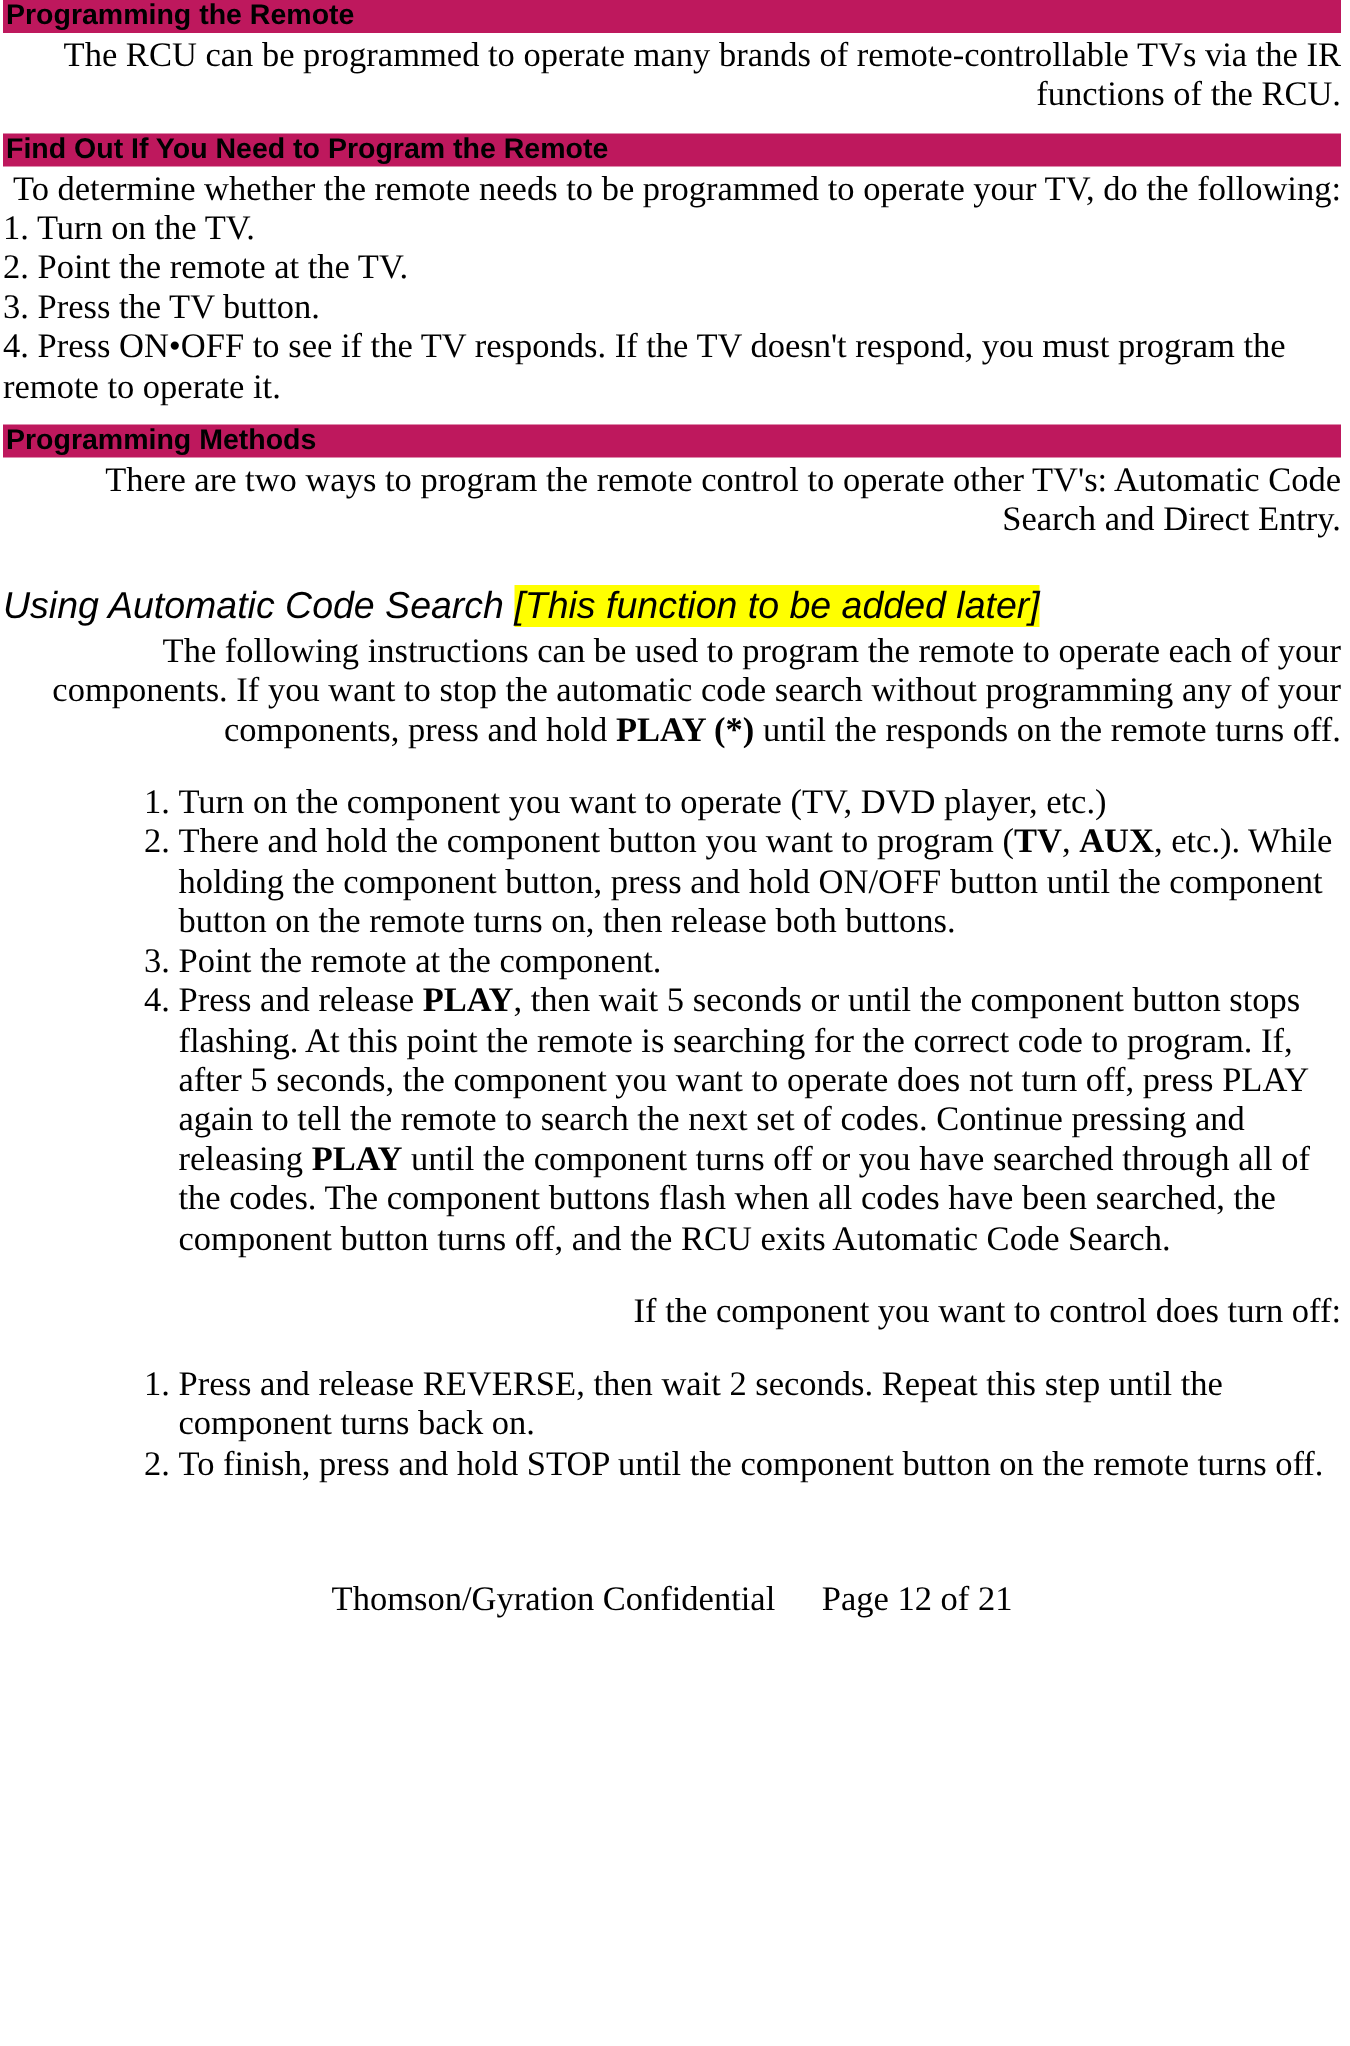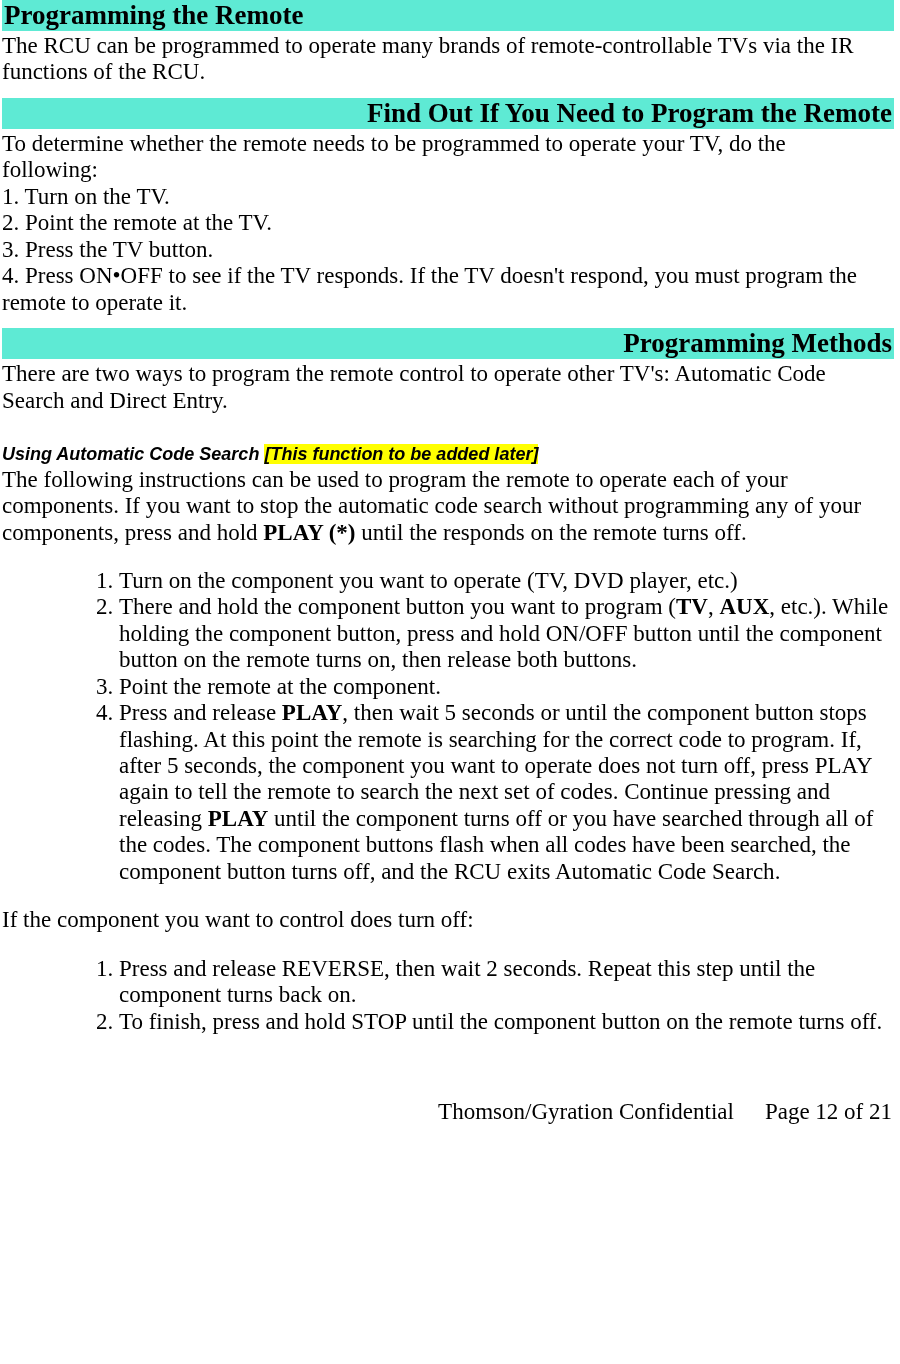--- a/index.html
+++ b/index.html
@@ -5,60 +5,60 @@
     body {
       font-family: "Times New Roman", Times, serif;
       font-size: 23px;
       line-height: 1.15;
       margin: 0;
       padding: 0 6px 0 2px;
       width: 892px;
       color: #000;
     }
     .section-heading {
-      background-color: #5eead4;
-      font-family: Liberation Serif, serif;
+      background-color: #be185d;
+      font-family: Liberation Sans, sans-serif;
       font-weight: bold;
-      font-size: 27px;
+      font-size: 19px;
       padding: 0 2px;
       margin-top: 0;
       margin-bottom: 2px;
     }
     .section-heading.mt {
       margin-top: 12px;
-      text-align: right;
     }
     .para {
-      margin: 2px 12px 0 0;
+      margin: 2px 0 0 0;
+      text-align: right;
     }
     .sub-heading {
       font-family: Arial, Helvetica, sans-serif;
-      font-weight: bold;
+      font-weight: normal;
       font-style: italic;
-      font-size: 18px;
+      font-size: 25px;
       margin-top: 30px;
       margin-bottom: 2px;
     }
     .highlight {
       background-color: #ffff00;
     }
     ol.numbered {
       margin: 22px 0 0 0;
       padding-left: 70px;
     }
     ol.numbered li {
       padding-left: 0;
       margin-bottom: 0;
       margin-left: 47px;
     }
     .bold { font-weight: bold; }
     .italic { }
     .footer {
       display: flex;
-      justify-content: flex-end;
+      justify-content: center;
       margin-top: 64px;
       padding: 0 2px;
       gap: 31px;
     }
   </style>
 </head>
 <body>
 
 <div class="section-heading">Programming the Remote</div>
 <div class="para">The RCU can be programmed to operate many brands of remote-controllable TVs via the IR functions of the RCU.</div>

